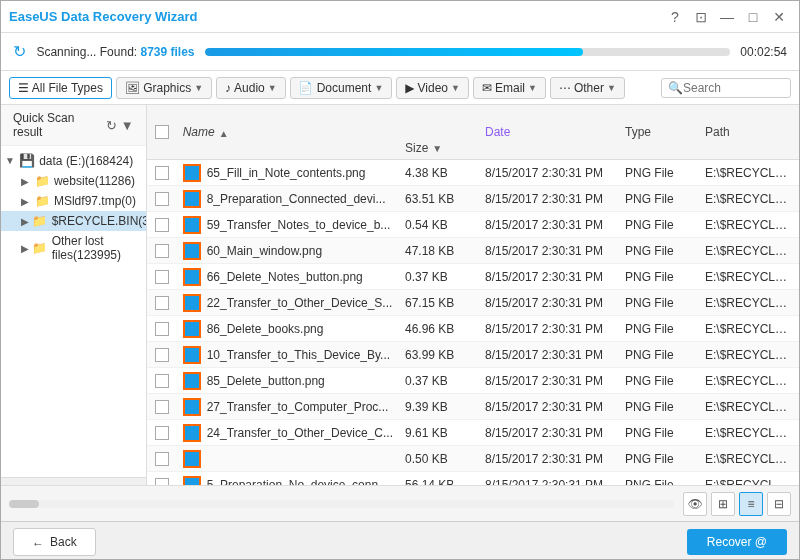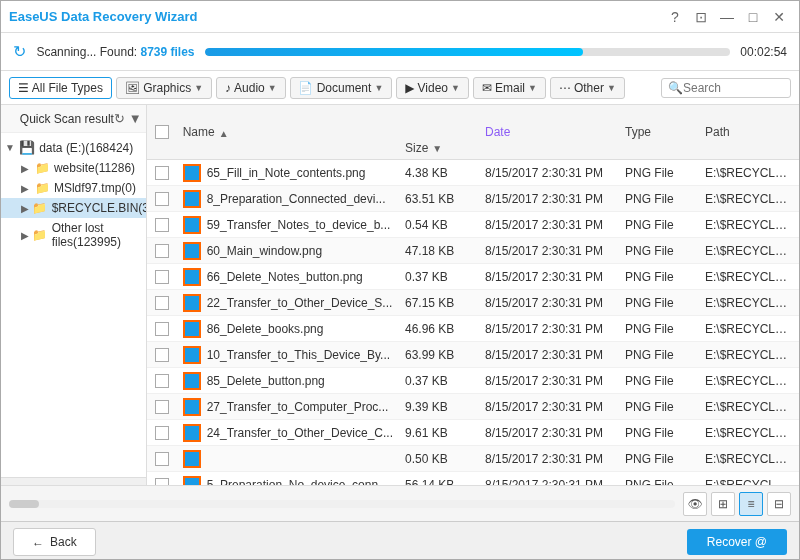--- a/index.html
+++ b/index.html
@@ -83,22 +83,22 @@
     
     .sidebar {
       width: 200px;
       border-right: 1px solid #ddd;
       background: #fff;
       display: flex;
       flex-direction: column;
       overflow: hidden;
     }
     .sidebar-header {
-      display: flex; align-items: center; justify-content: flex-end;
-      padding: 6px 4px; border-bottom: 1px solid #eee;
+      display: flex; align-items: center; justify-content: flex-start;
+      padding: 6px 12px; border-bottom: 1px solid #eee;
       background: #f8f8f8;
     }
     .sidebar-title { font-size: 12px; color: #333; font-weight: 500; }
     .sidebar-icons { display: flex; gap: 4px; }
     .sidebar-icon { color: #666; font-size: 13px; cursor: pointer; }
     .tree-area { flex: 1; overflow-y: auto; padding: 4px 0; }
     .tree-item {
       display: flex; align-items: center; gap: 4px;
       padding: 3px 8px; cursor: pointer; color: #333;
     }
@@ -109,21 +109,21 @@
     .sidebar-scroll { height: 8px; border-top: 1px solid #ddd; background: #f0f0f0; }
 
     
     .file-list { flex: 1; display: flex; flex-direction: column; background: #fff; }
     .file-list-header {
       display: flex; align-items: center;
       background: #f5f5f5; border-bottom: 1px solid #ddd;
       padding: 4px 0; min-height: 28px;
     }
     .col-check { width: 30px; display: flex; align-items: center; justify-content: center; }
-    .col-name { flex: 1; padding: 0 6px; font-weight: 500; color: #444; display: flex; align-items: flex-end; gap: 4px; }
+    .col-name { flex: 1; padding: 0 6px; font-weight: 500; color: #444; display: flex; align-items: flex-end; gap: 4px; font-style: italic; }
     .col-size { width: 80px; padding: 0 6px; font-weight: 500; color: #444; display: flex; align-items: center; gap: 4px; margin-top: 32px; }
     .col-date { width: 140px; padding: 0 6px; font-weight: 500; color: #8b5cf6; }
     .col-type { width: 80px; padding: 0 6px; font-weight: 500; color: #444; }
     .col-path { width: 100px; padding: 0 6px; font-weight: 500; color: #444; }
     .sort-arrow { color: #666; font-size: 10px; }
 
     .file-rows { flex: 1; overflow-y: auto; }
     .file-row {
       display: flex; align-items: center;
       border-bottom: 1px solid #f0f0f0; min-height: 26px;

